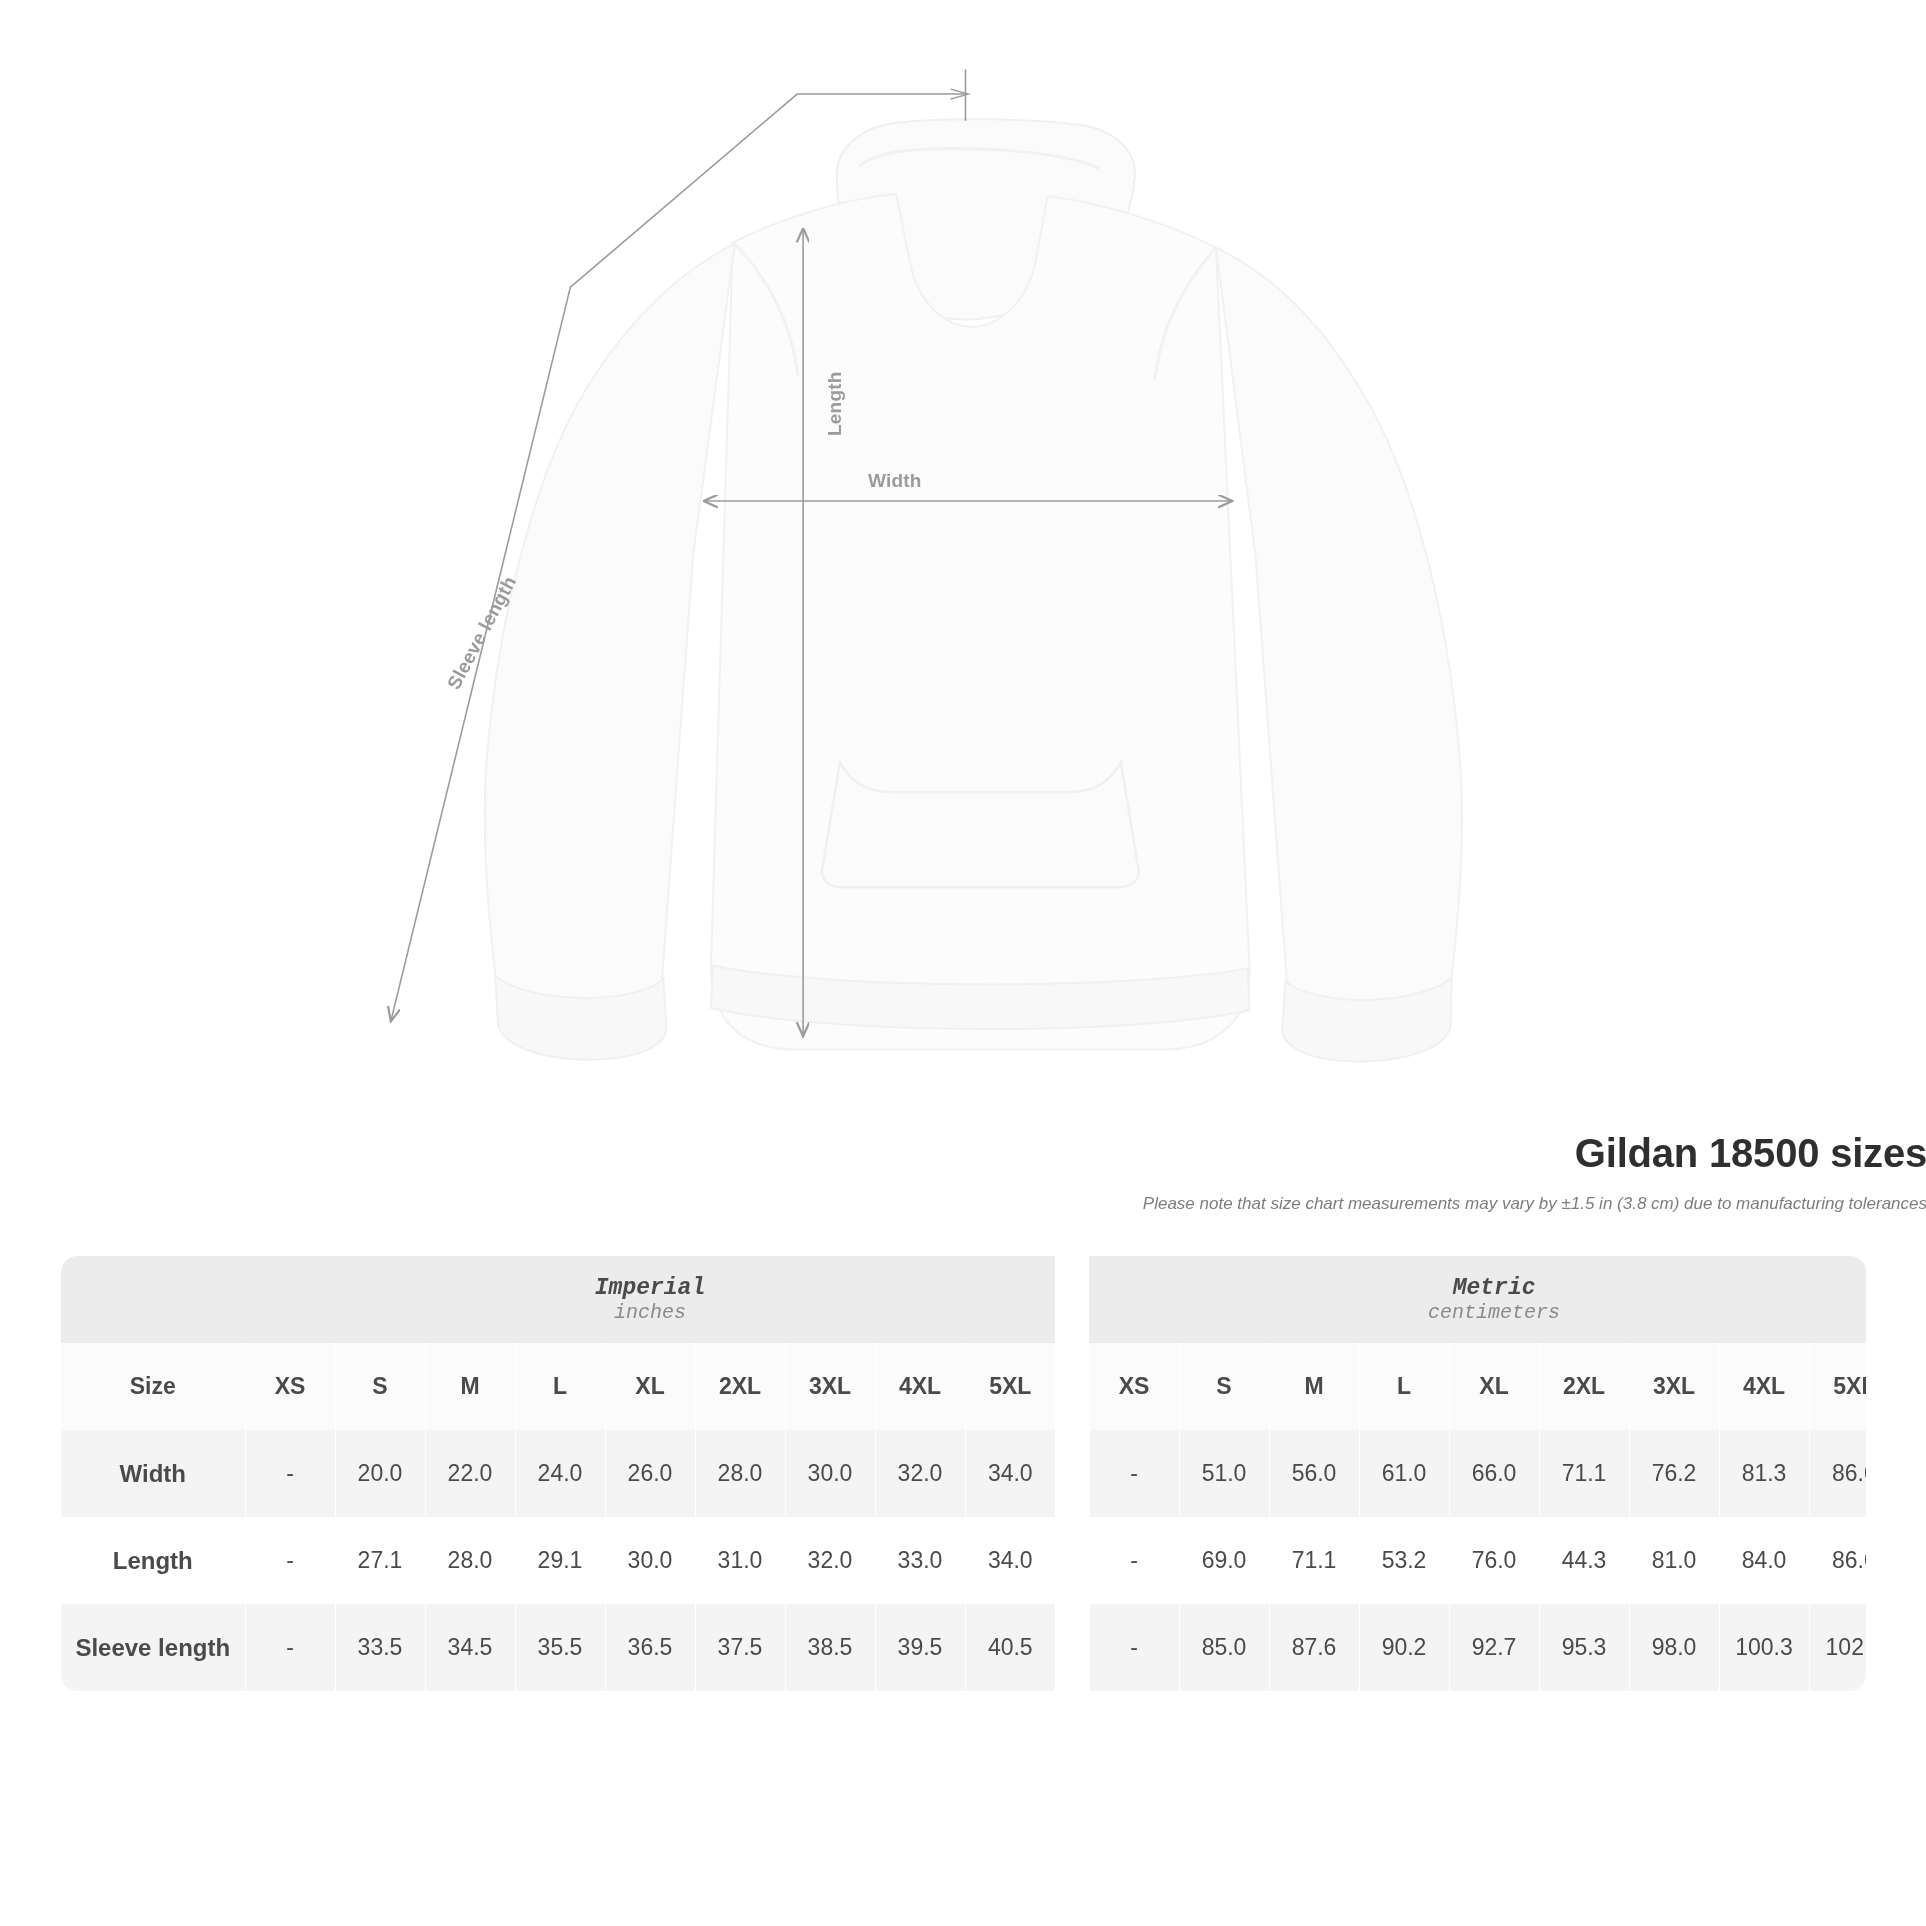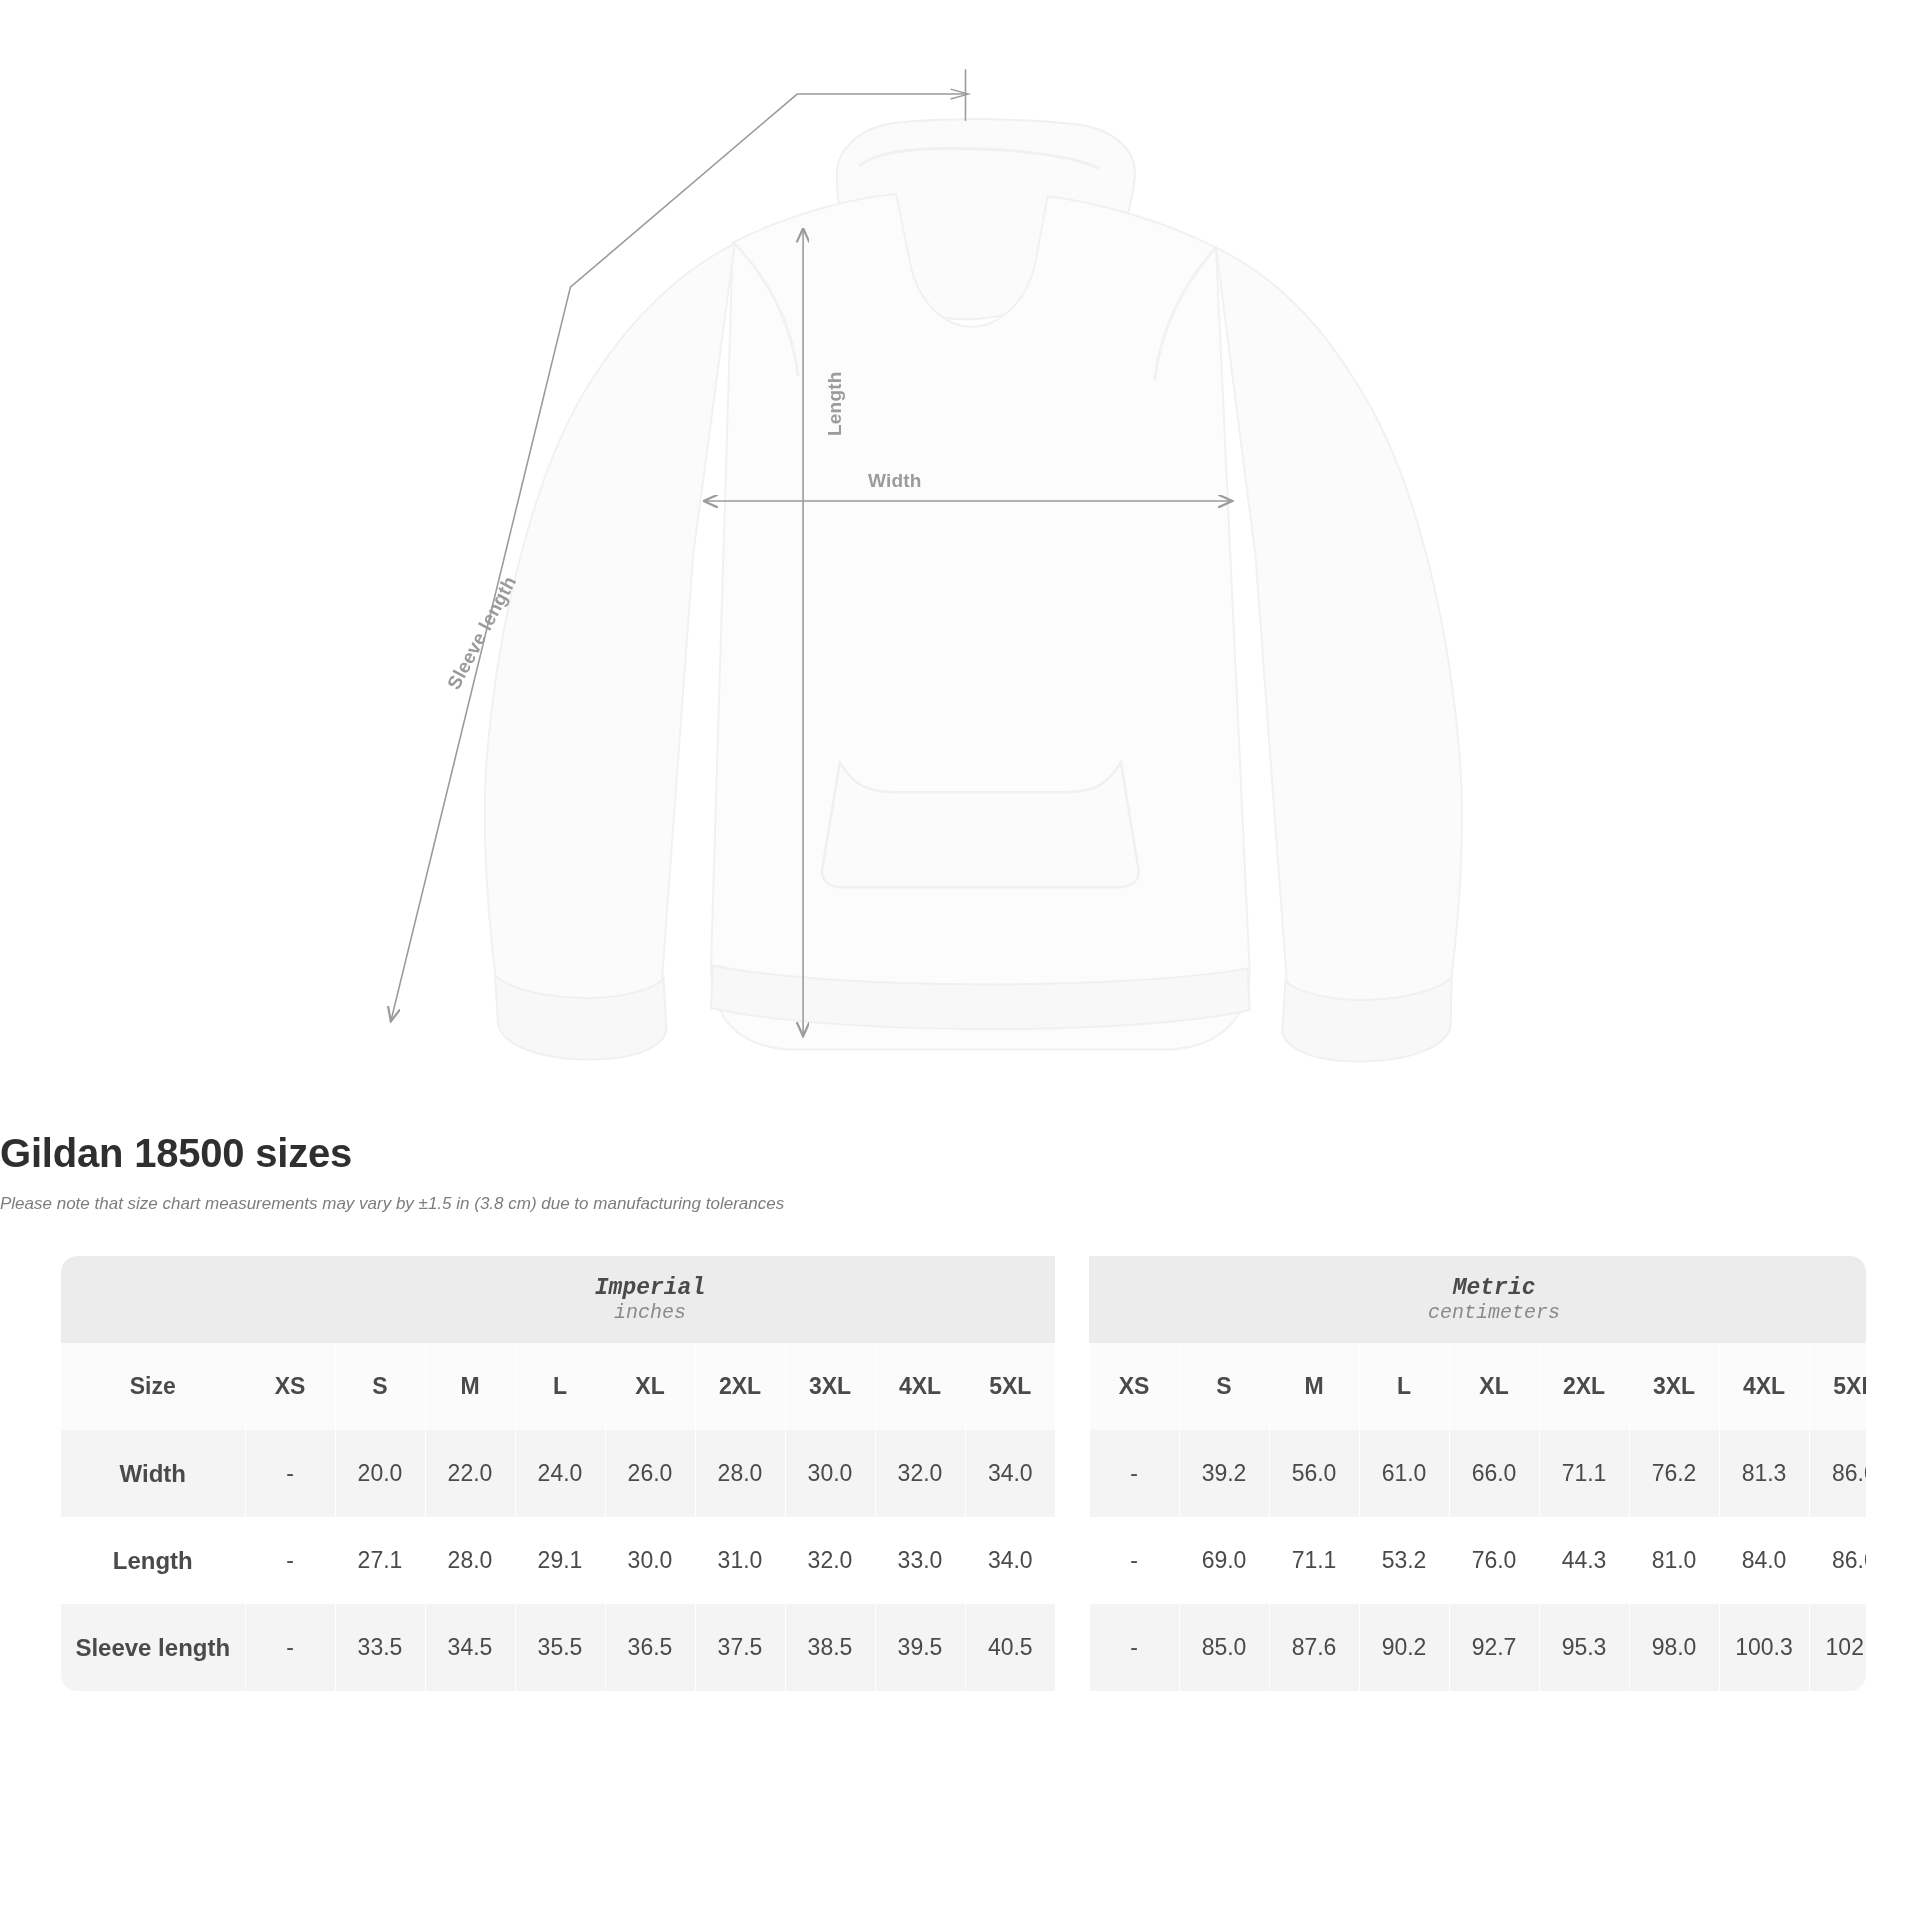--- a/index.html
+++ b/index.html
@@ -43,21 +43,21 @@
     transform: rotate(-90deg);
     transform-origin: left top;
   }
   .dim-label.diag {
     transform: rotate(-62deg);
     transform-origin: left top;
   }
 
   
   .title-block {
-    text-align: left;
+    text-align: right;
     margin-top: 22px;
   }
   .chart-title {
     font-size: 40px;
     font-weight: bold;
     color: #2f2f2f;
     letter-spacing: -0.2px;
   }
   .chart-note {
     margin-top: 18px;
@@ -267,21 +267,21 @@
           <td class="cell">20.0</td>
           <td class="cell">22.0</td>
           <td class="cell">24.0</td>
           <td class="cell">26.0</td>
           <td class="cell">28.0</td>
           <td class="cell">30.0</td>
           <td class="cell">32.0</td>
           <td class="cell">34.0</td>
           <td class="spacer-col"></td>
           <td class="cell">-</td>
-          <td class="cell">39.2</td>
+          <td class="cell">51.0</td>
           <td class="cell">56.0</td>
           <td class="cell">61.0</td>
           <td class="cell">66.0</td>
           <td class="cell">71.1</td>
           <td class="cell">76.2</td>
           <td class="cell">81.3</td>
           <td class="cell">86.0</td>
         </tr>
 
         <tr class="data-row">

